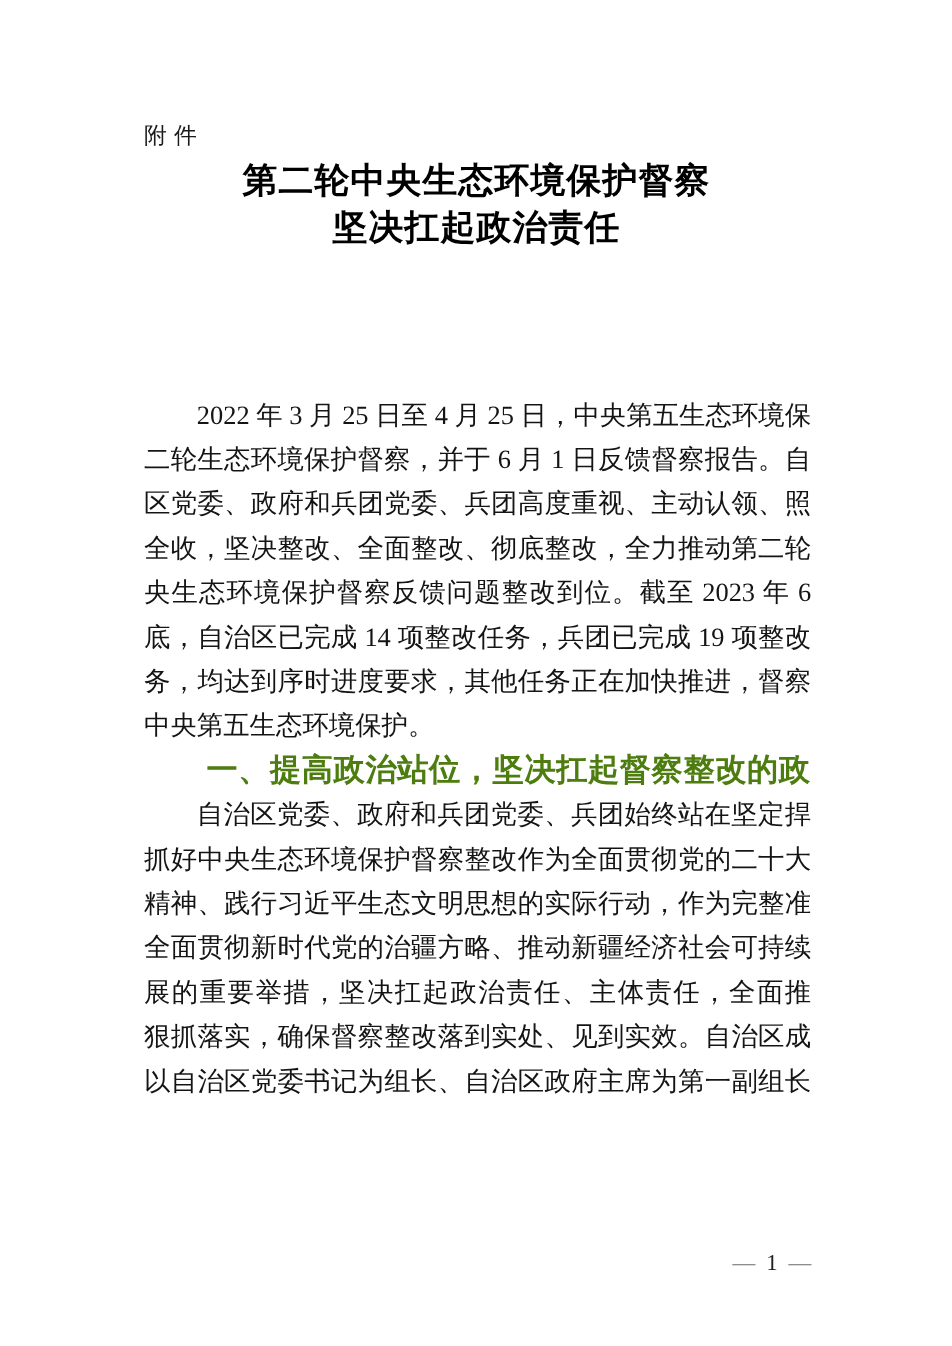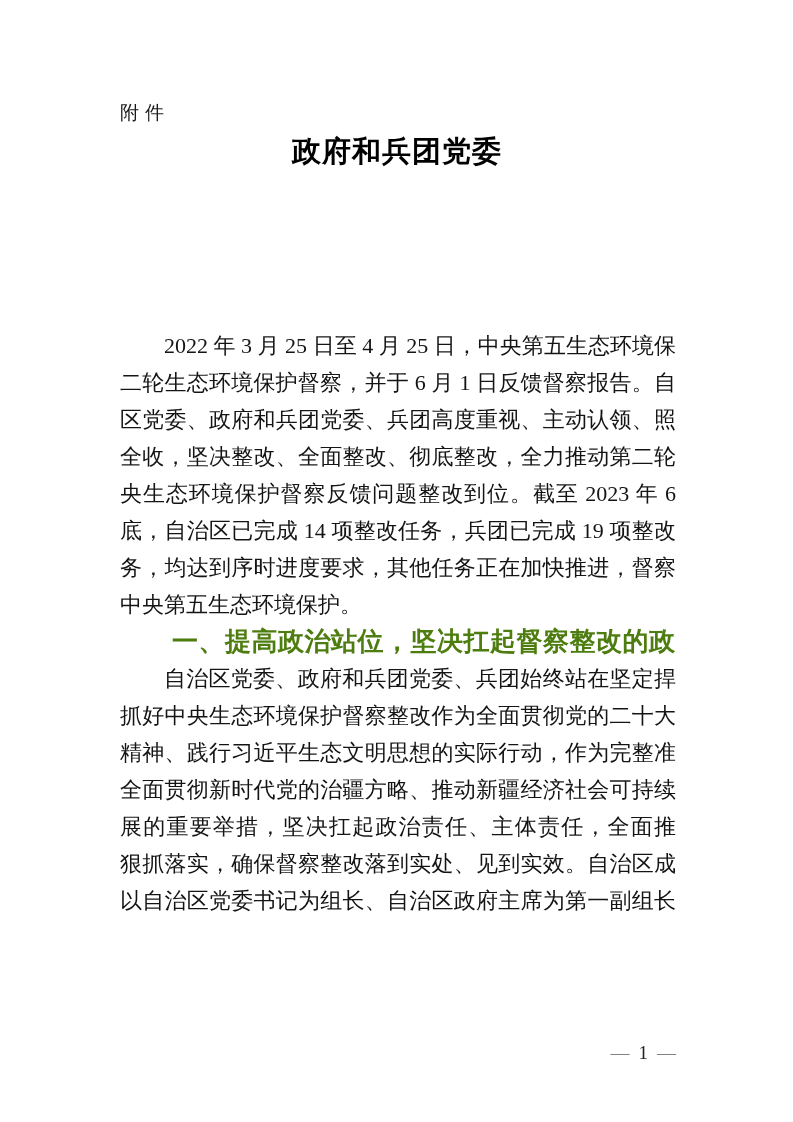--- a/index.html
+++ b/index.html
@@ -93,21 +93,22 @@
   }
 </style>
 </head>
 <body>
 
 <div class="page">
 
   <div class="attachment">附件</div>
 
   <h1 class="doc-title">
-    <span class="title-line">政府和兵团党委</span>
+    <span class="title-line">第二轮中央生态环境保护督察</span>
+    <span class="title-line">坚决扛起政治责任</span>
   </h1>
 
   <div class="body-text">
     <div class="para">
         <div class="line">2022 年 3 月 25 日至 4 月 25 日，中央第五生态环境保护</div>
         <div class="line">二轮生态环境保护督察，并于 6 月 1 日反馈督察报告。自治</div>
         <div class="line">区党委、政府和兵团党委、兵团高度重视、主动认领、照单</div>
         <div class="line">全收，坚决整改、全面整改、彻底整改，全力推动第二轮中</div>
         <div class="line">央生态环境保护督察反馈问题整改到位。截至 2023 年 6 月</div>
         <div class="line">底，自治区已完成 14 项整改任务，兵团已完成 19 项整改任</div>

